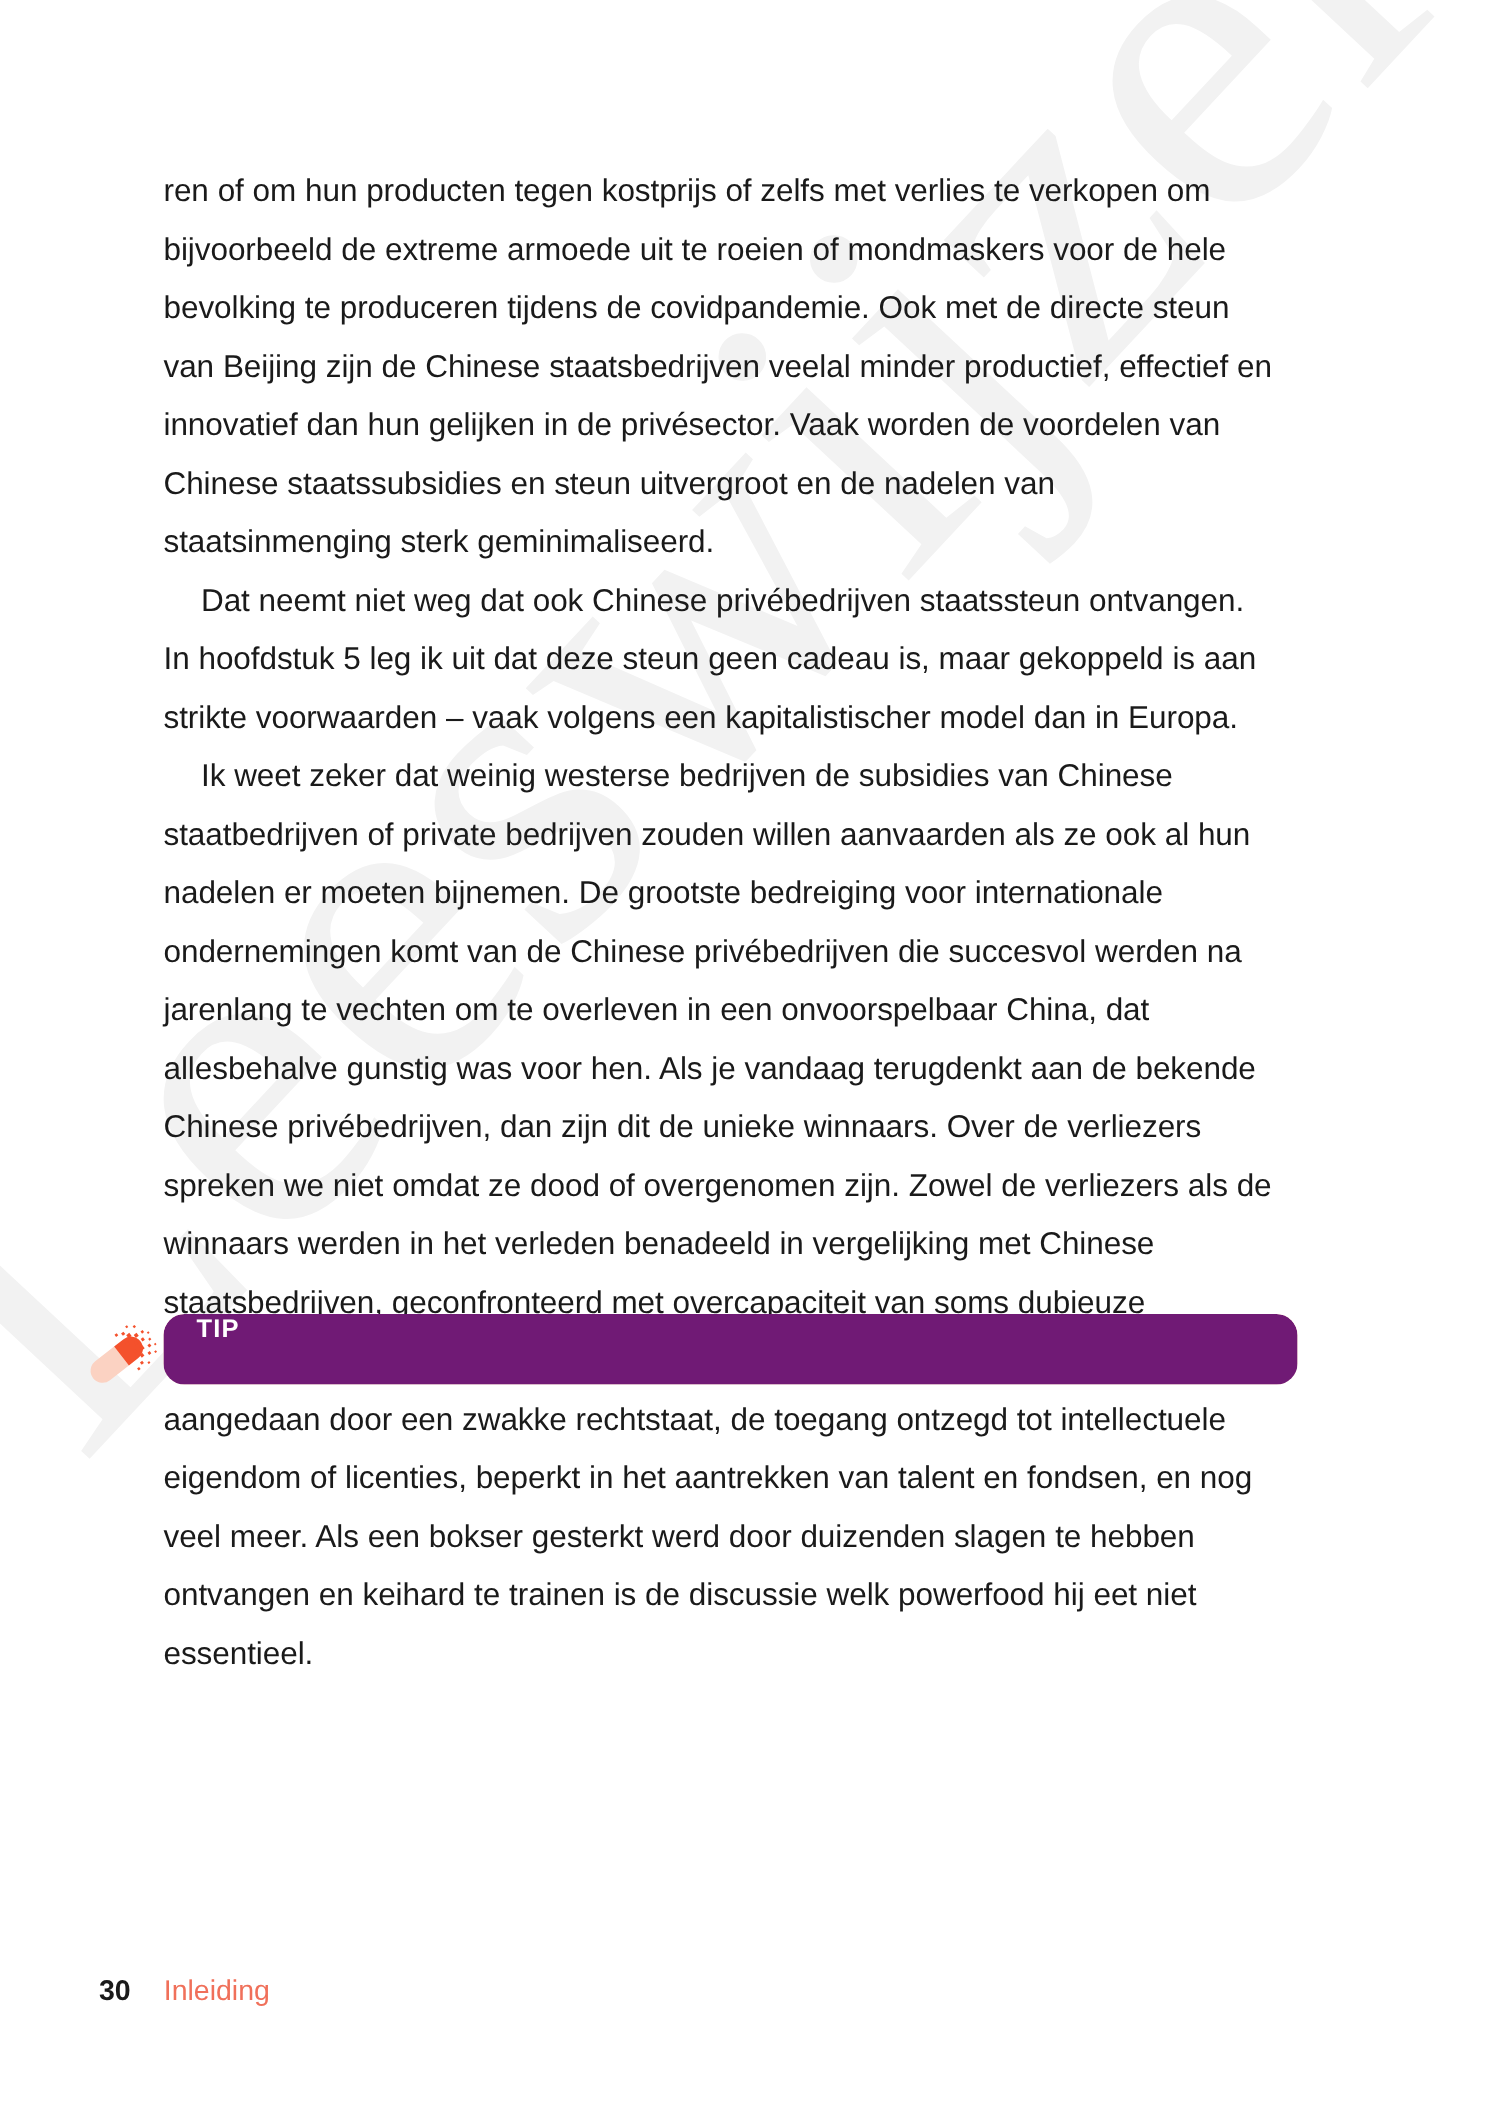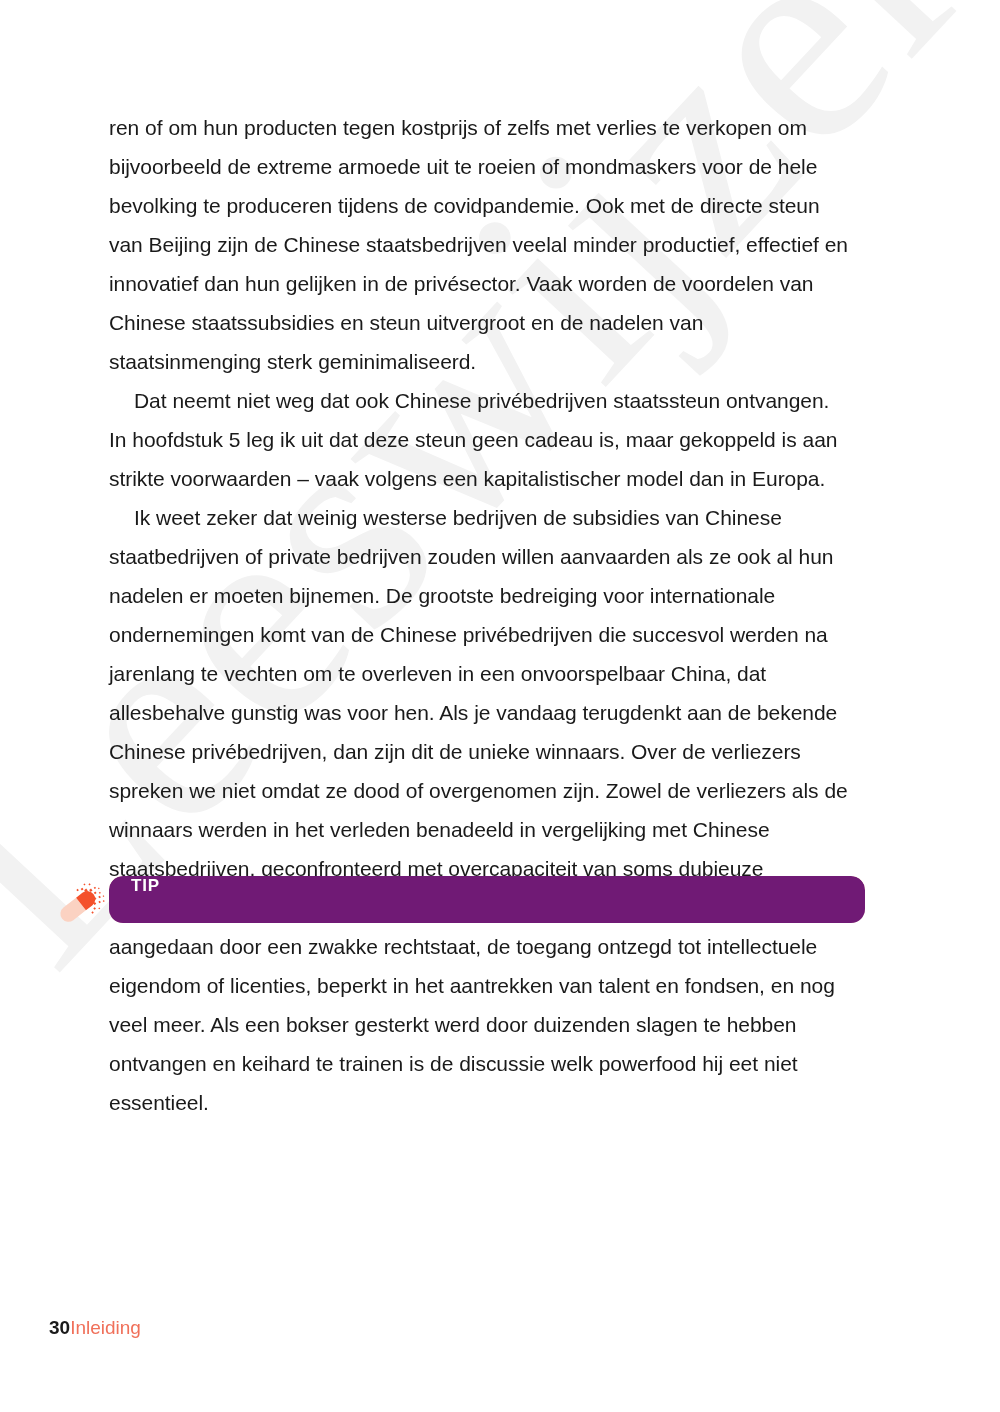--- a/index.html
+++ b/index.html
@@ -120,25 +120,26 @@
     color: #EB5B44;
     font-size: 18.6px;
     line-height: 31px;
     font-weight: 700;
     letter-spacing: -0.1px;
   }
 
   
   .footer {
     position: absolute;
-    left: 49px;
+    left: 66px;
     top: 1317px;
     z-index: 2;
     display: flex;
     align-items: flex-end;
+    gap: 22px;
   }
   .footer-pageno {
     font-size: 19px;
     font-weight: 700;
     color: #1a1a1a;
     letter-spacing: 0px;
   }
   .footer-section {
     font-size: 19px;
     font-weight: 400;

